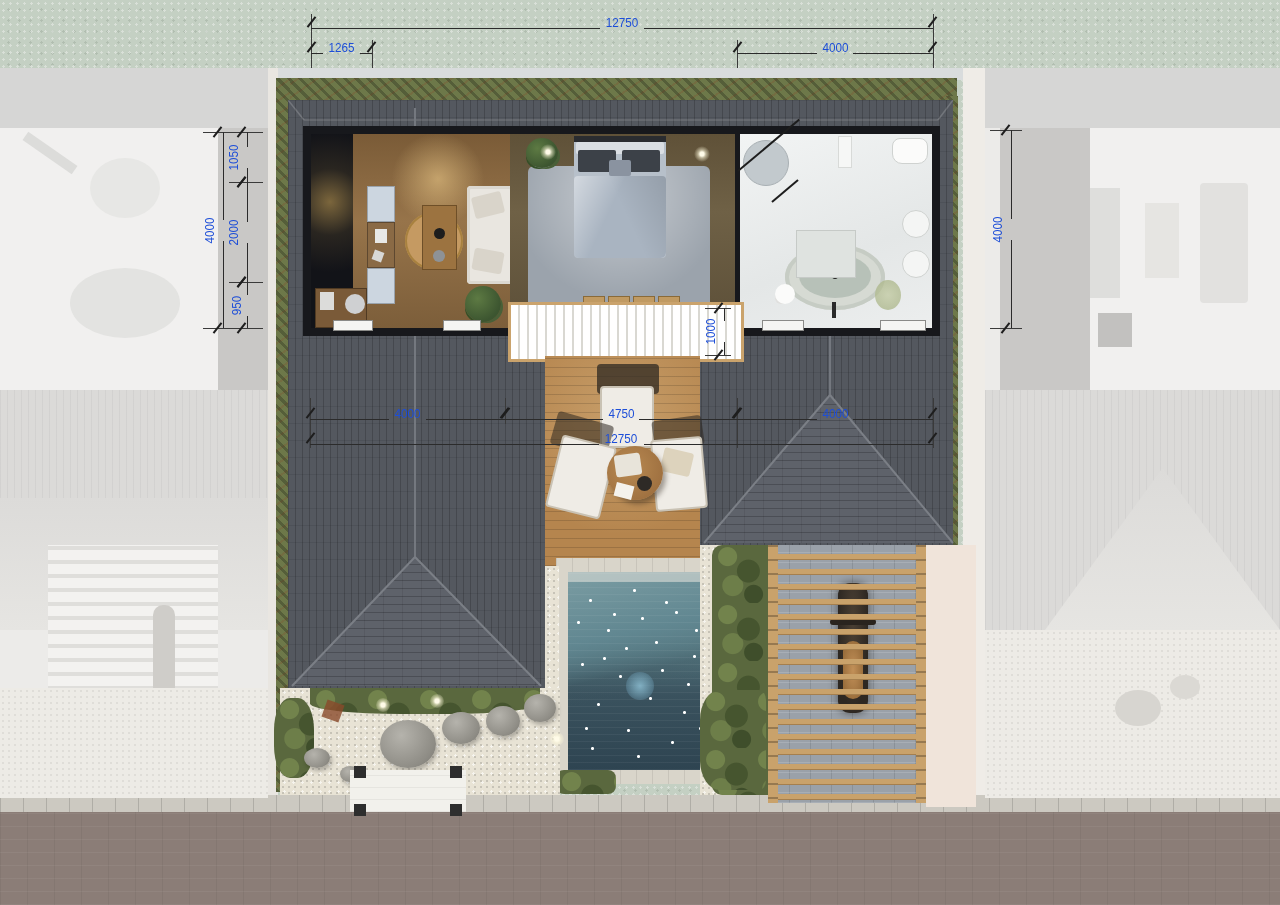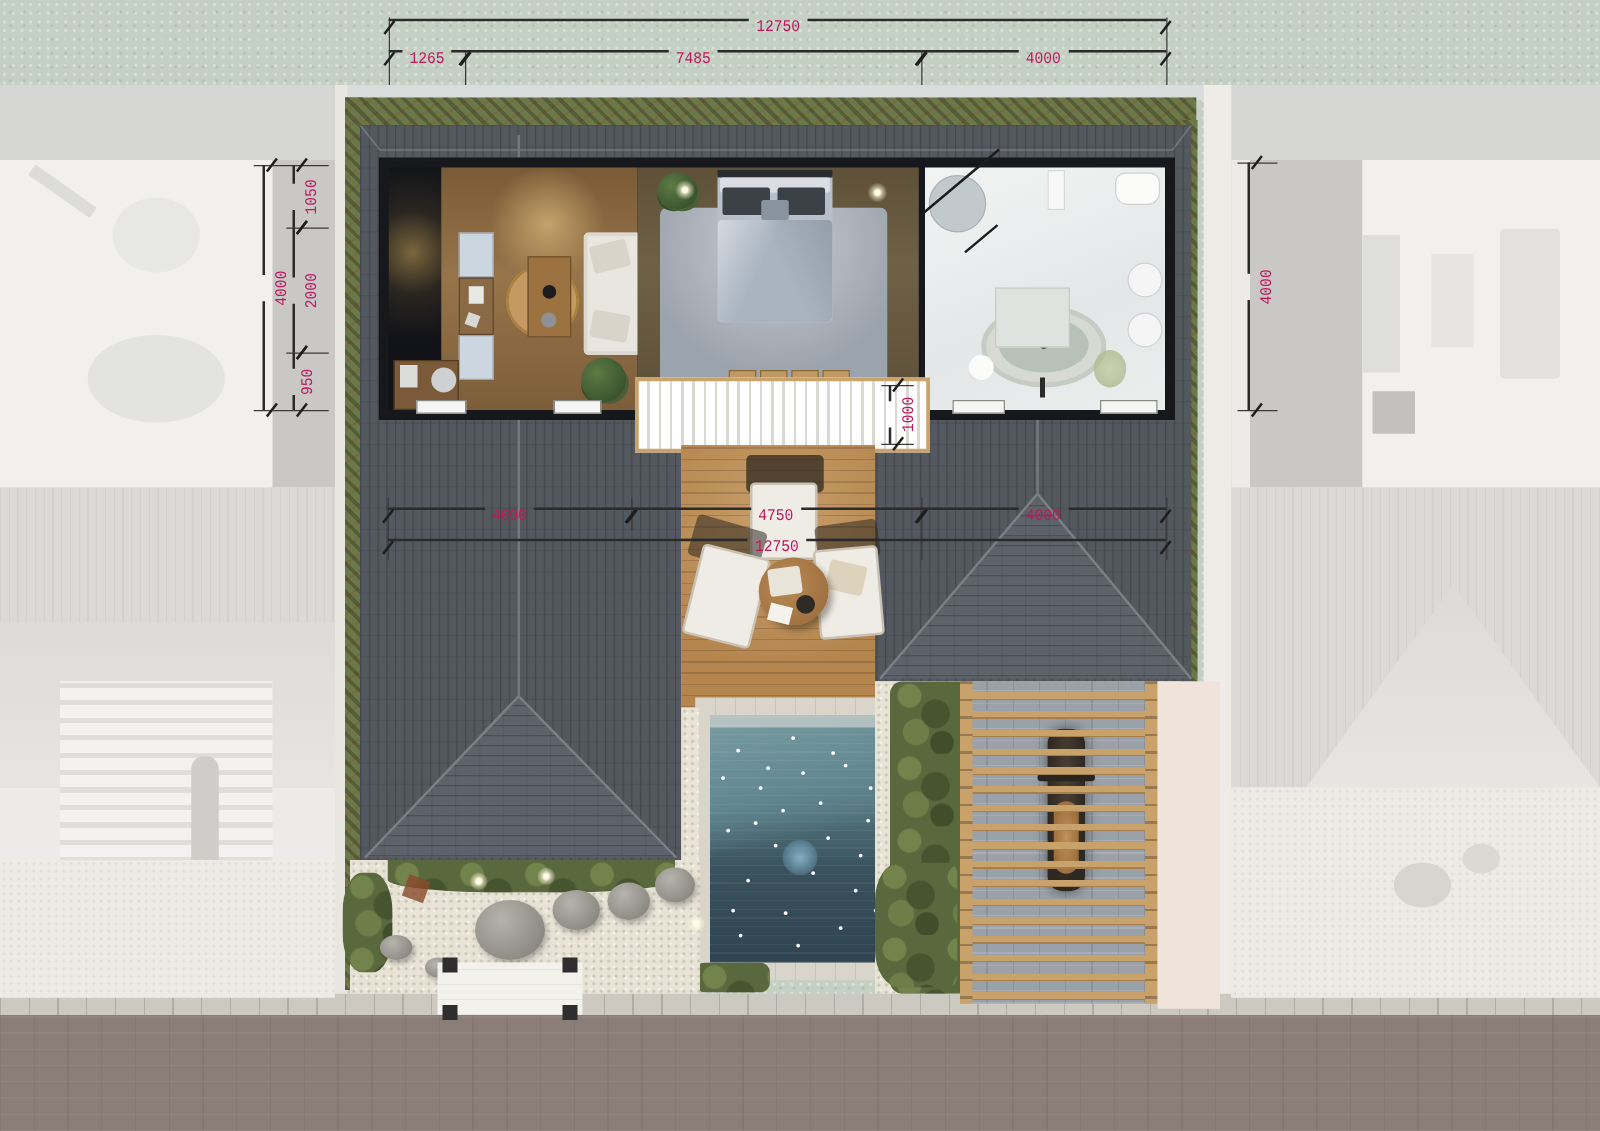--- a/index.html
+++ b/index.html
@@ -83,21 +83,21 @@
   .gravel{background-color:#e8e3d5;
     background-image:radial-gradient(rgba(0,0,0,.14) 1px,transparent 1.4px),
                      radial-gradient(rgba(255,255,255,.6) 1px,transparent 1.3px);
     background-size:6px 6px,9px 9px;}
   .boulder{background:radial-gradient(circle at 38% 32%,#b5b3ac,#8e8c85 70%,#77756f);border-radius:50%;
     box-shadow:2px 3px 4px rgba(0,0,0,.25);}
   .glowdot{background:radial-gradient(circle,#fffbe8 0 2px,rgba(255,250,220,.55) 4px,transparent 8px);border-radius:50%;}
   .walkway{background:#f2f1ec;background-image:repeating-linear-gradient(0deg,rgba(0,0,0,.05) 0 1px,transparent 1px 12px);}
   .post{background:#2e2e2e;}
   
-  .dim{display:flex;align-items:flex-start;color:#be185d;font-family:Liberation Mono, monospace;}
+  .dim{display:flex;align-items:flex-end;color:#1d4ed8;}
   .dimh{flex-direction:row;height:14px;}
   .dimv{flex-direction:column;width:14px;}
   .dim .ln{flex:1;background:#2b2b2b;}
   .dimh .ln{height:1.5px;}
   .dimv .ln{width:1.5px;}
   .dim .lbl{font-size:13px;line-height:13px;white-space:nowrap;padding:0 4px;transform:scaleX(.9);}
   .dimv .lbl{padding:4px 0;transform:rotate(-90deg) scaleX(.9);}
   .tick{position:absolute;width:13px;height:2px;background:#1e1e1e;}
   .dimh .tick{top:calc(50% - 1px);transform:rotate(-52deg);}
   .dimh .ta{left:-6px;} .dimh .tb{right:-6px;}
@@ -345,27 +345,20 @@
     <span class="tick tb"></span>
   </div>
 
   <div class="abs dim dimh" style="left:311px;top:40px;width:61px;">
     <span class="tick ta"></span>
     <span class="ln"></span>
     <span class="lbl">1265</span>
     <span class="ln"></span>
     <span class="tick tb"></span>
   </div>
-  <div class="abs dim dimh" style="left:372px;top:40px;width:365px;">
-    <span class="tick ta"></span>
-    <span class="ln"></span>
-    <span class="lbl">7485</span>
-    <span class="ln"></span>
-    <span class="tick tb"></span>
-  </div>
   <div class="abs dim dimh" style="left:737px;top:40px;width:196px;">
     <span class="tick ta"></span>
     <span class="ln"></span>
     <span class="lbl">4000</span>
     <span class="ln"></span>
     <span class="tick tb"></span>
   </div>
 
   <div class="abs dim dimv" style="left:210px;top:132px;height:196px;">
     <span class="tick ta"></span>

